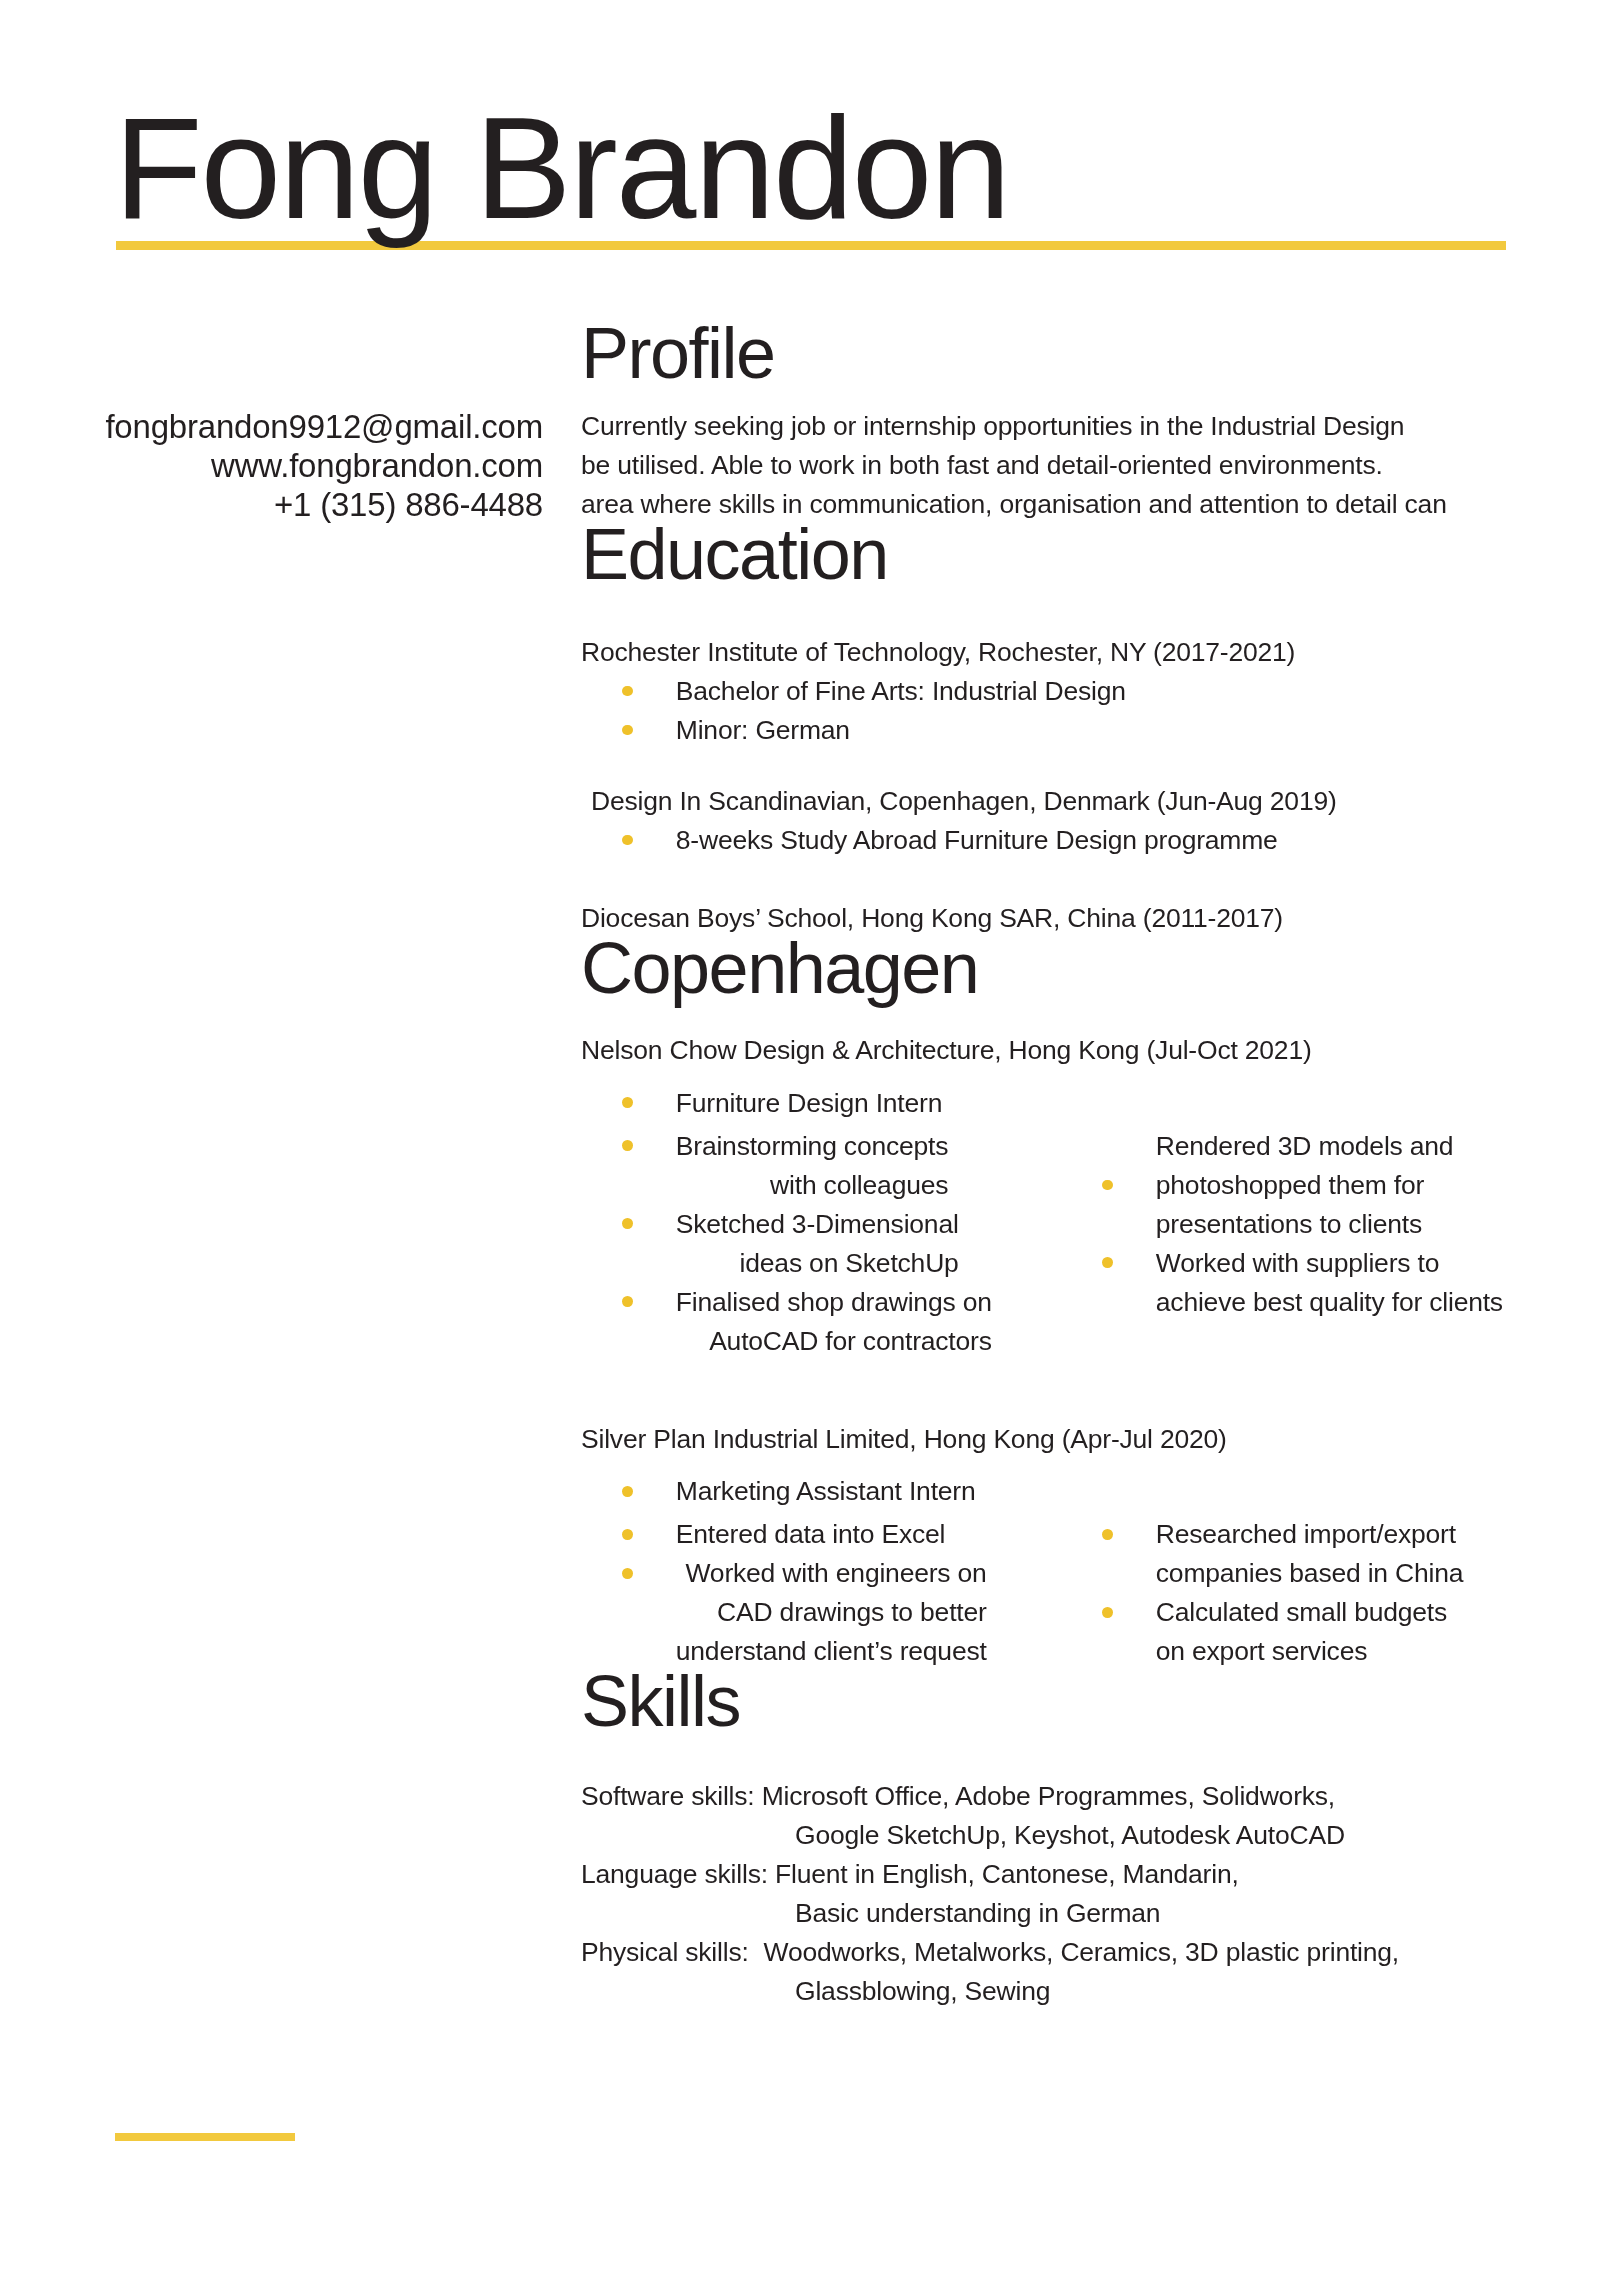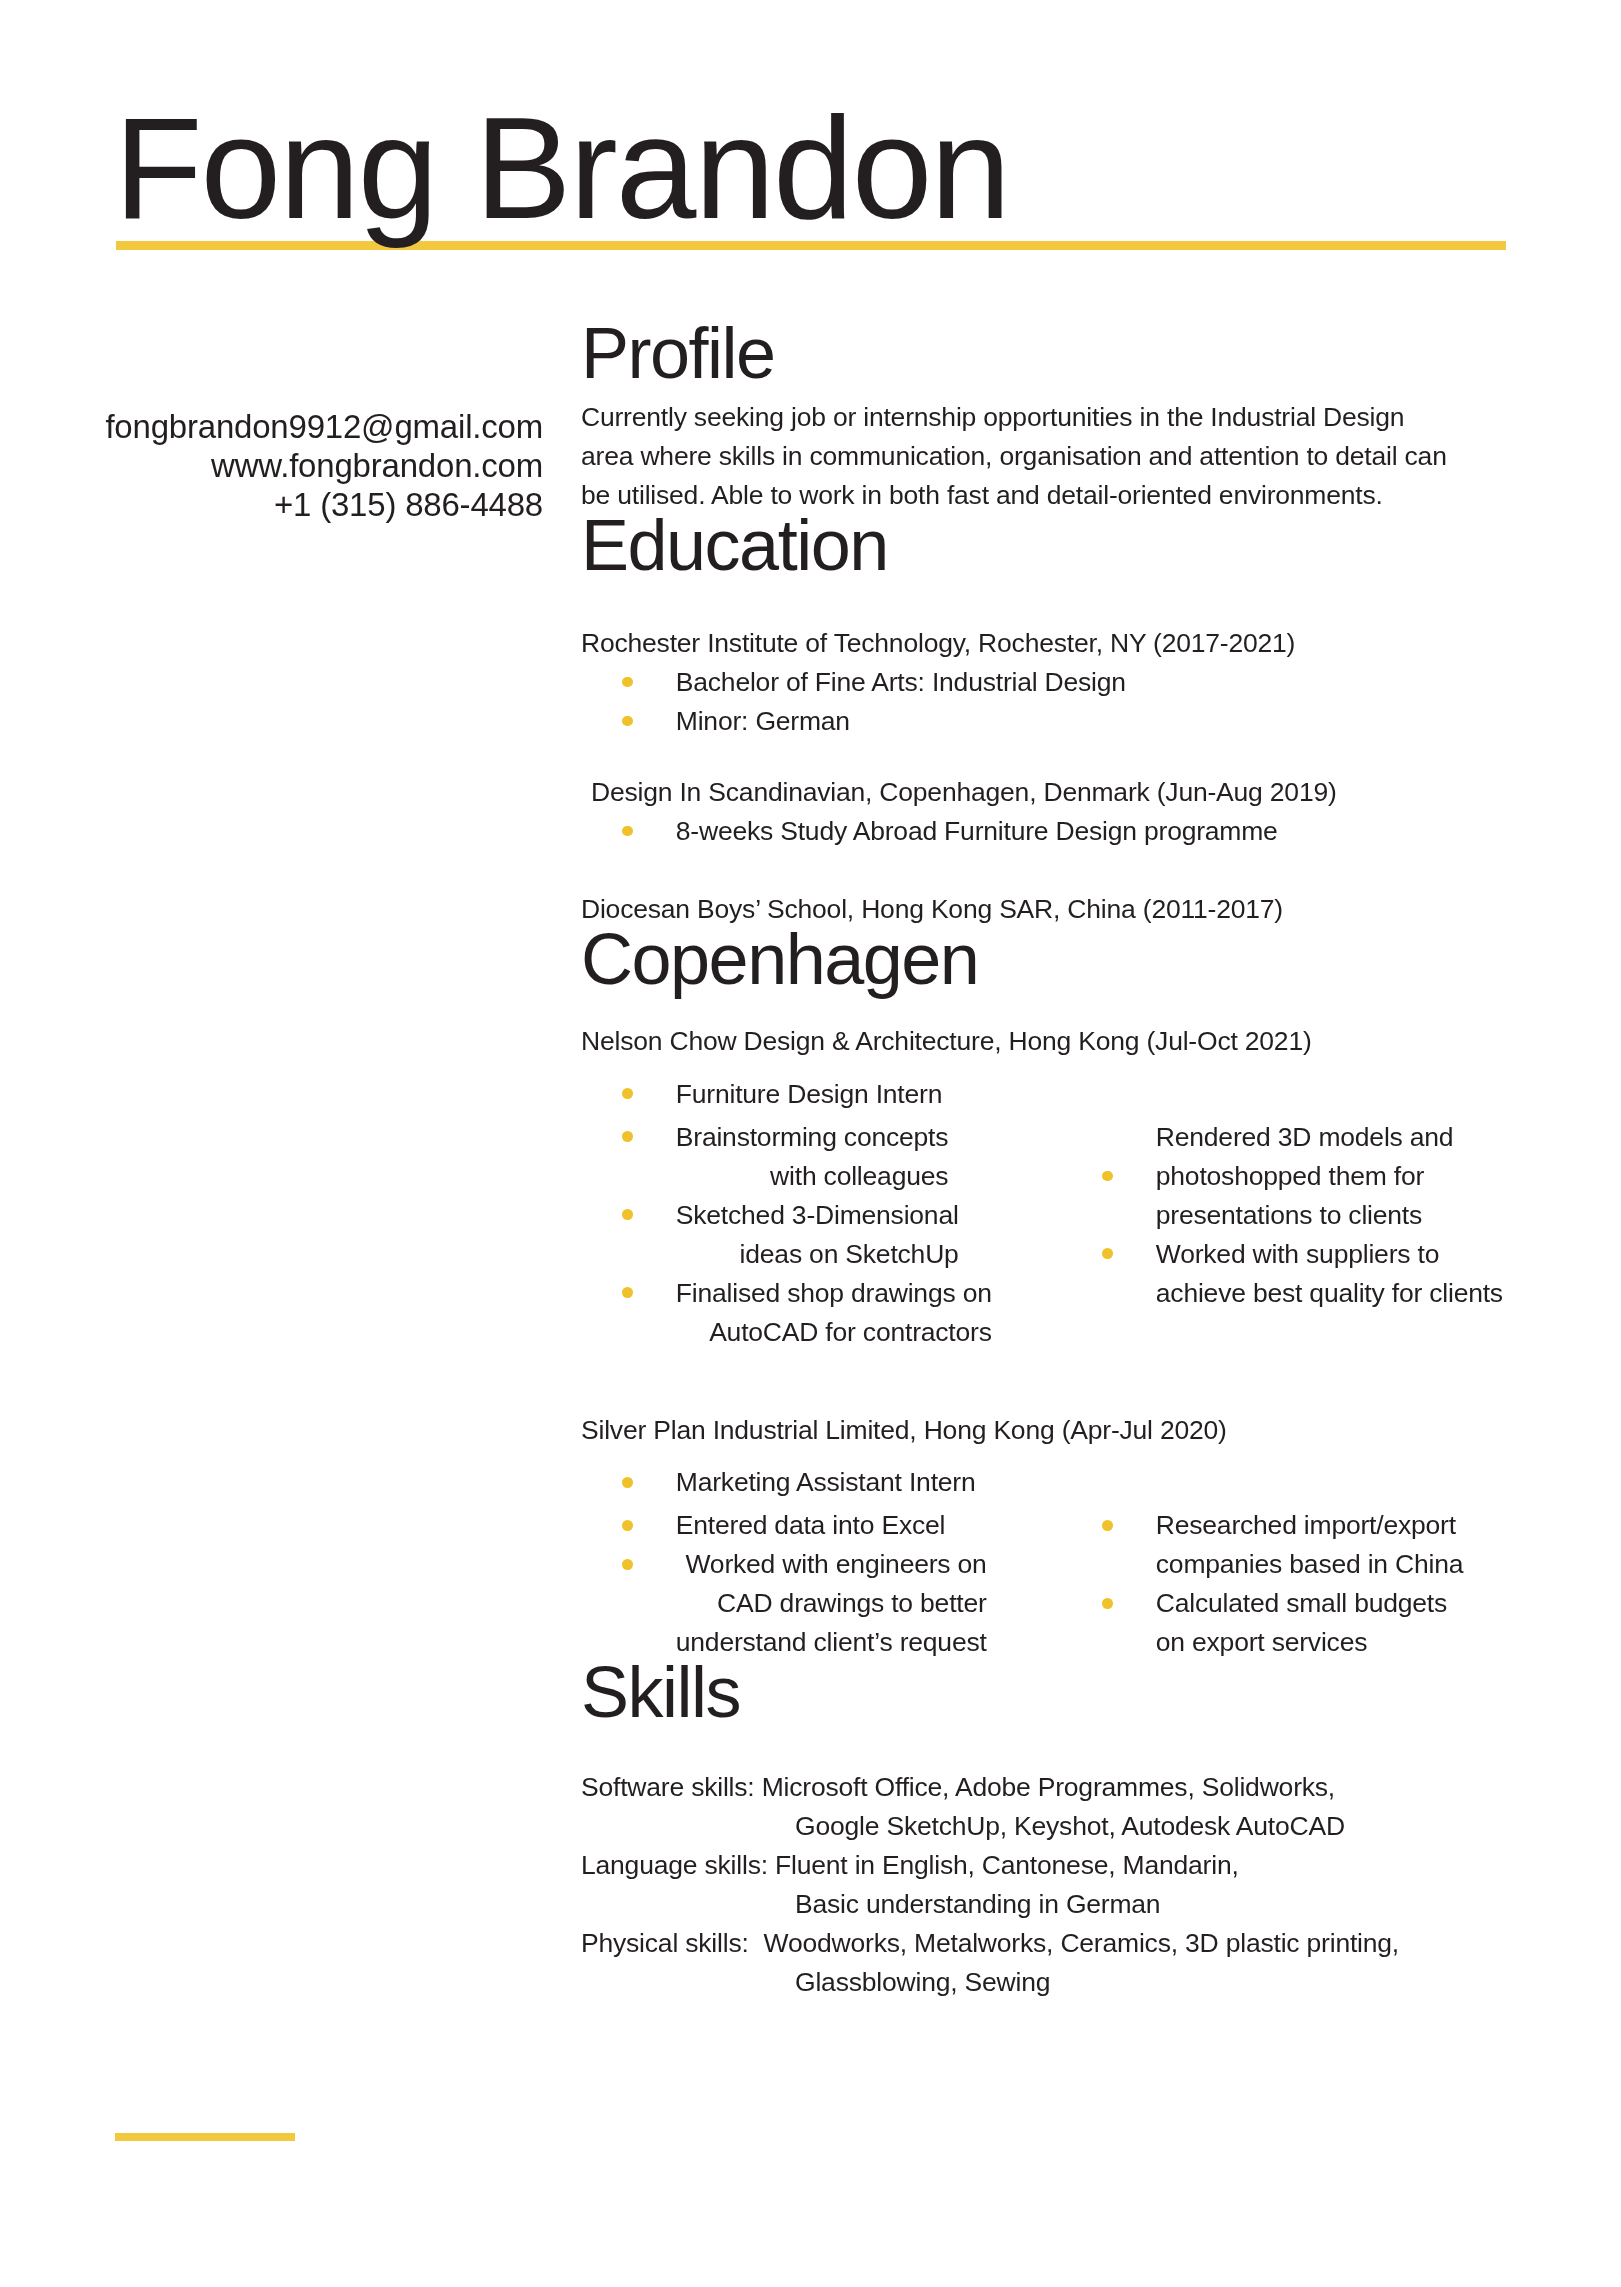--- a/index.html
+++ b/index.html
@@ -34,21 +34,21 @@
   }
   
   .main{
     position:absolute;left:581px;top:323px;width:990px;
     font-size:26.5px;line-height:39px;letter-spacing:-0.2px;
   }
   h2.section{
     margin:0;font-size:72px;line-height:61px;font-weight:400;
     letter-spacing:-1.5px;color:var(--text-black);
   }
-  .profile-text{margin-top:14px;}
+  .profile-text{margin-top:23px;}
   .blk{display:block;}
   .h-education{margin-top:66px;}
   .h-experience{margin-top:41px;}
   .h-skills{margin-top:45px;}
   .school-title-1{margin-top:48px;}
   .school-title-2{margin-top:32px;margin-left:10px;}
   .school-title-3{margin-top:39px;}
   .job-title-1{margin-top:32px;}
   .job-title-2{margin-top:59px;}
   .intro-bullets{margin-top:13.7px;}
@@ -82,22 +82,22 @@
     <span class="blk">fongbrandon9912@gmail.com</span>
     <span class="blk">www.fongbrandon.com</span>
     <span class="blk">+1 (315) 886-4488</span>
   </div>
 
   <div class="main">
 
     <h2 class="section">Profile</h2>
     <div class="profile-text">
       <span class="blk">Currently seeking job or internship opportunities in the Industrial Design</span>
+      <span class="blk">be utilised. Able to work in both fast and detail-oriented environments.</span>
       <span class="blk">area where skills in communication, organisation and attention to detail can</span>
-      <span class="blk">be utilised. Able to work in both fast and detail-oriented environments.</span>
     </div>
 
     <h2 class="section h-education">Education</h2>
 
     <div class="school-title-1">Rochester Institute of Technology, Rochester, NY (2017-2021)</div>
     <div>
       <div class="bi">
         <span class="mk"></span>
         <span class="bt">Bachelor of Fine Arts: Industrial Design</span>
       </div>

